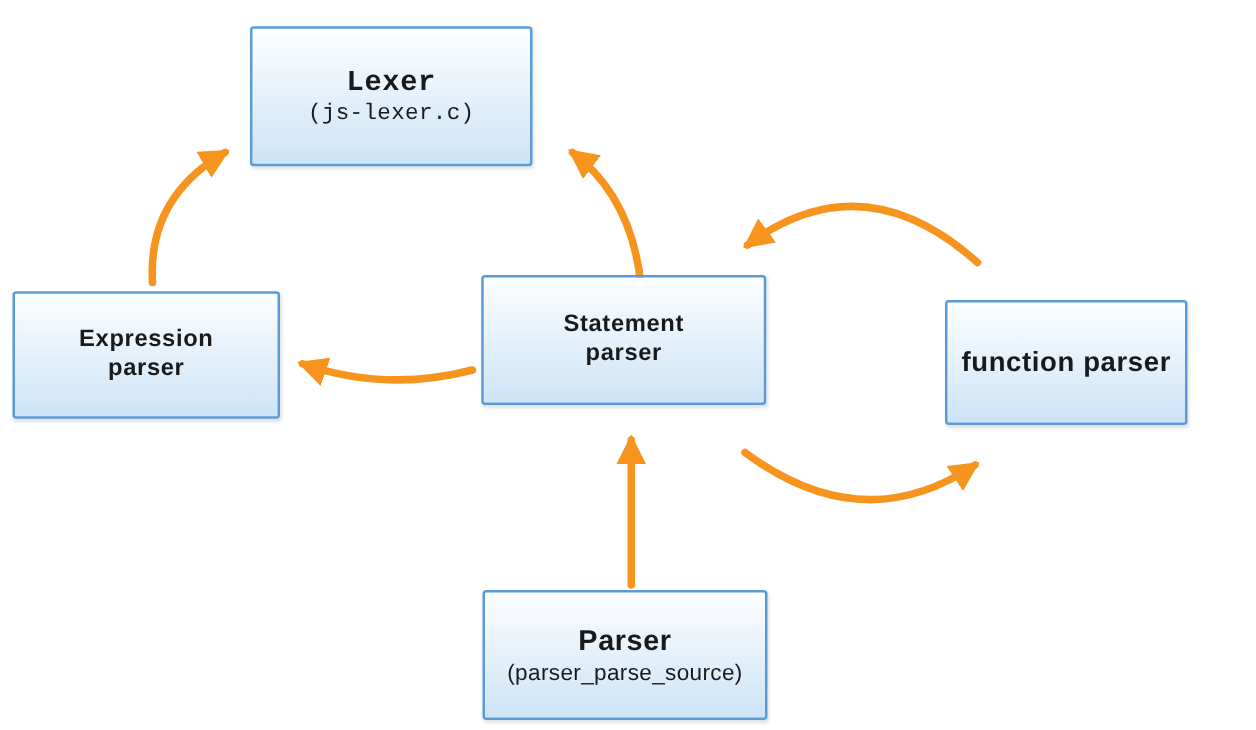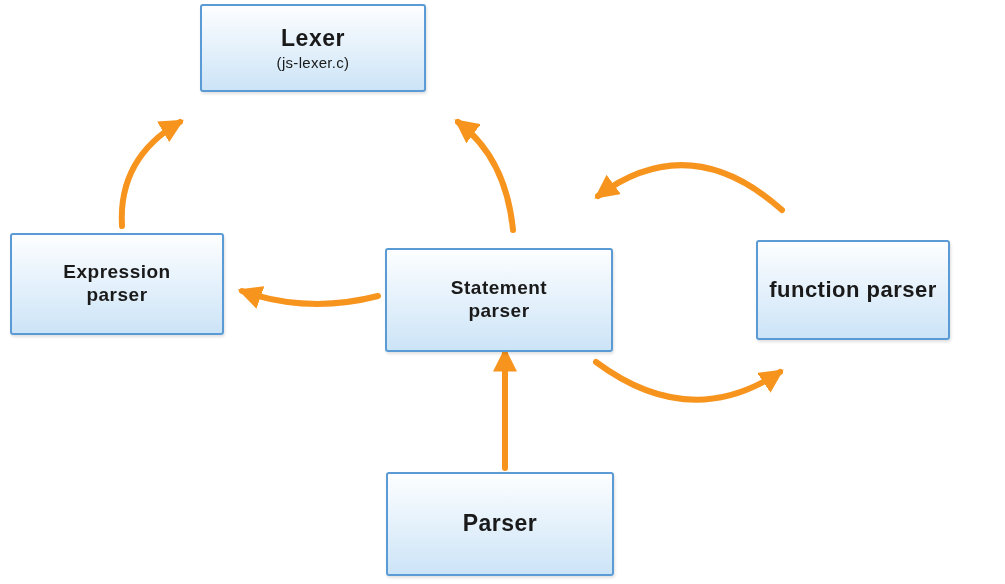--- a/index.html
+++ b/index.html
@@ -48,29 +48,29 @@
     color: var(--text, #1a1a1a);
   }
   .node .title {
     font-size: 19px;
     font-weight: 700;
     letter-spacing: 0.5px;
     line-height: 1.2;
     white-space: pre-line;
   }
   .node .subtitle {
-    font-size: 15px;
+    font-size: 18px;
     font-weight: 400;
     letter-spacing: 0.3px;
     margin-top: 1px;
   }
   
-  #node-lexer      { left: 200px; top: 4px;   width: 226px; height: 88px; }
+  #node-lexer      { left: 200px; top: 21px;   width: 226px; height: 112px; font-family: Liberation Mono, monospace; }
   #node-expression { left: 10px;  top: 233px; width: 214px; height: 102px; }
-  #node-statement  { left: 385px; top: 248px; width: 228px; height: 104px; }
+  #node-statement  { left: 385px; top: 220px; width: 228px; height: 104px; }
   #node-function   { left: 756px; top: 240px; width: 194px; height: 100px; }
   #node-parser     { left: 386px; top: 472px; width: 228px; height: 104px; }
 
   #node-lexer .title, #node-parser .title { font-size: 23px; }
   #node-function .title { font-size: 22px; }
 </style>
 </head>
 <body>
 
 <div class="canvas">
@@ -103,15 +103,16 @@
     <div class="title">Statement
 parser</div>
   </div>
 
   <div class="node" id="node-function">
     <div class="title">function parser</div>
   </div>
 
   <div class="node" id="node-parser">
     <div class="title">Parser</div>
+    <div class="subtitle">(parser_parse_source)</div>
   </div>
 
 </div>
 
 </body></html>

